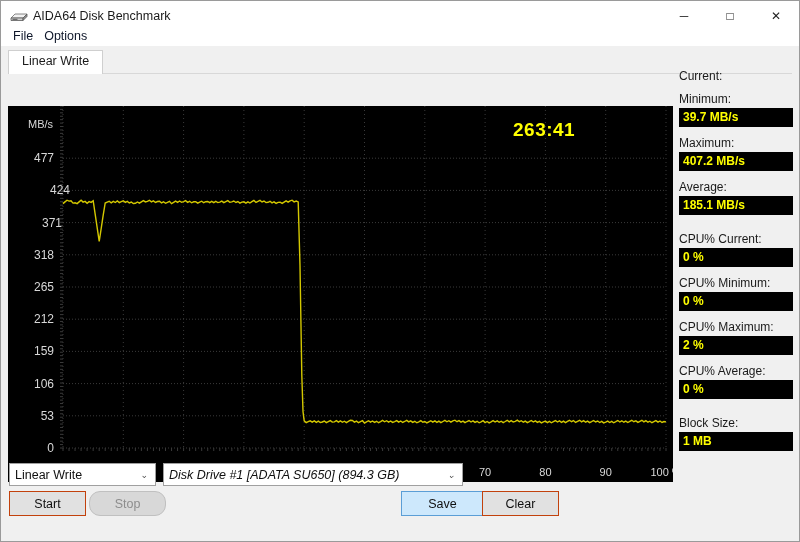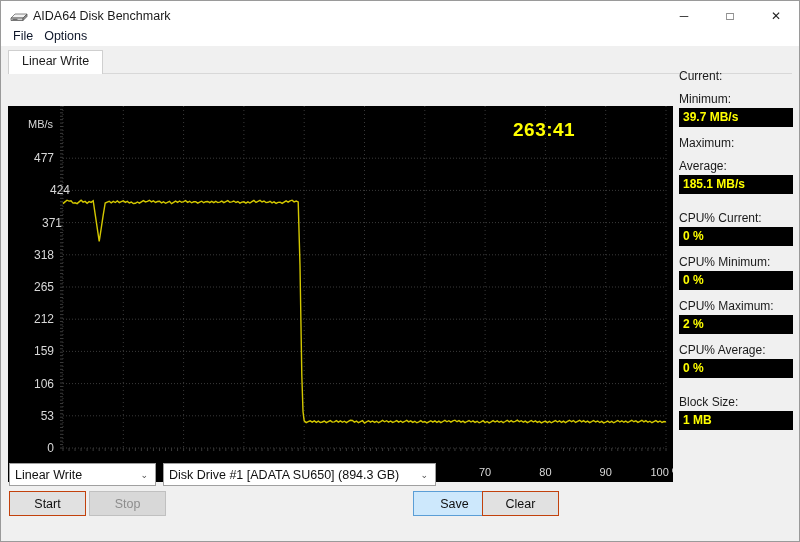--- a/index.html
+++ b/index.html
@@ -145,35 +145,35 @@
     font-size: 12.5px; color: #101010;
     display: flex; align-items: center;
     padding-left: 5px;
   }
   .combo .caret {
     position: absolute; right: 7px; top: 50%;
     transform: translateY(-50%);
     color: #505050; font-size: 9px;
   }
   #combo-mode { left: 8px; top: 462px; width: 147px; }
-  #combo-drive { left: 162px; top: 462px; width: 273px; }
+  #combo-drive { left: 162px; top: 462px; width: 300px; font-style: italic; }
 
   .btn {
     position: absolute;
     height: 25px;
     background: #e1e1e1;
     border: 1px solid #c2410c;
     font-size: 12.5px; color: #101010;
     display: flex; align-items: center; justify-content: center;
   }
-  .btn.disabled { color: #8d8d8d; background: #d8d8d8; border-color: #c0c0c0; }
+  .btn.disabled { color: #8d8d8d; background: #d8d8d8; border-color: #c0c0c0; border-radius: 11px; }
   .btn.primary { background: #cde8fc; border: 1px solid #5b9ed6; }
   #btn-start { left: 8px;  top: 490px; width: 77px; }
   #btn-stop  { left: 88px; top: 490px; width: 77px; }
-  #btn-save  { left: 400px; top: 490px; width: 83px; margin-left: 12px; }
+  #btn-save  { left: 400px; top: 490px; width: 83px; }
   #btn-clear { left: 481px; top: 490px; width: 77px; }
 
   
   .warnbar {
     position: absolute; left: 1px; top: 517px;
     width: 796px; height: 23px;
     background: #f0f0f0;
     display: flex; align-items: center;
     border-top: 1px solid #e0e0e0;
   }
@@ -478,20 +478,21 @@
   <div class="stats" id="stats">
       <div class="stat-group">
         <div class="stat-label">Current:</div>
       </div>
       <div class="stat-group">
         <div class="stat-label">Minimum:</div>
         <div class="stat-value">39.7 MB/s</div>
       </div>
       <div class="stat-group">
         <div class="stat-label">Maximum:</div>
+        <div class="stat-value">407.2 MB/s</div>
       </div>
       <div class="stat-group">
         <div class="stat-label">Average:</div>
         <div class="stat-value">185.1 MB/s</div>
       </div>
       <div class="stat-group gap">
         <div class="stat-label">CPU% Current:</div>
         <div class="stat-value">0 %</div>
       </div>
       <div class="stat-group">

